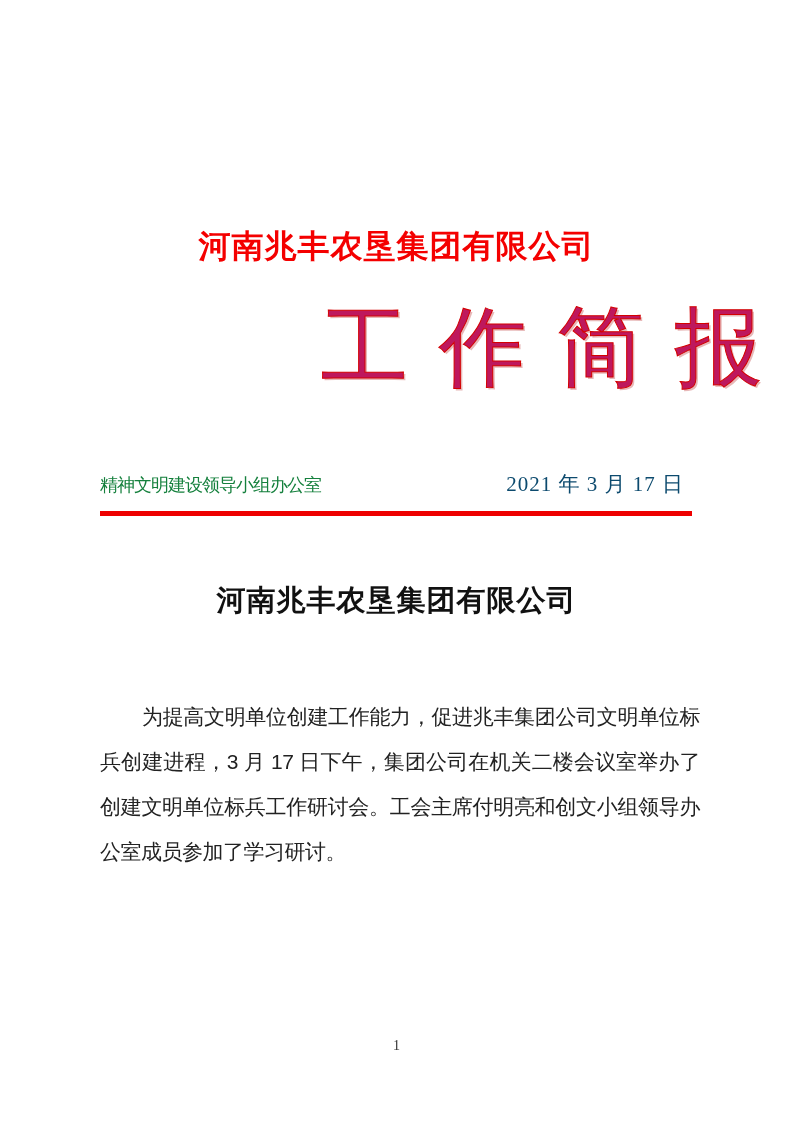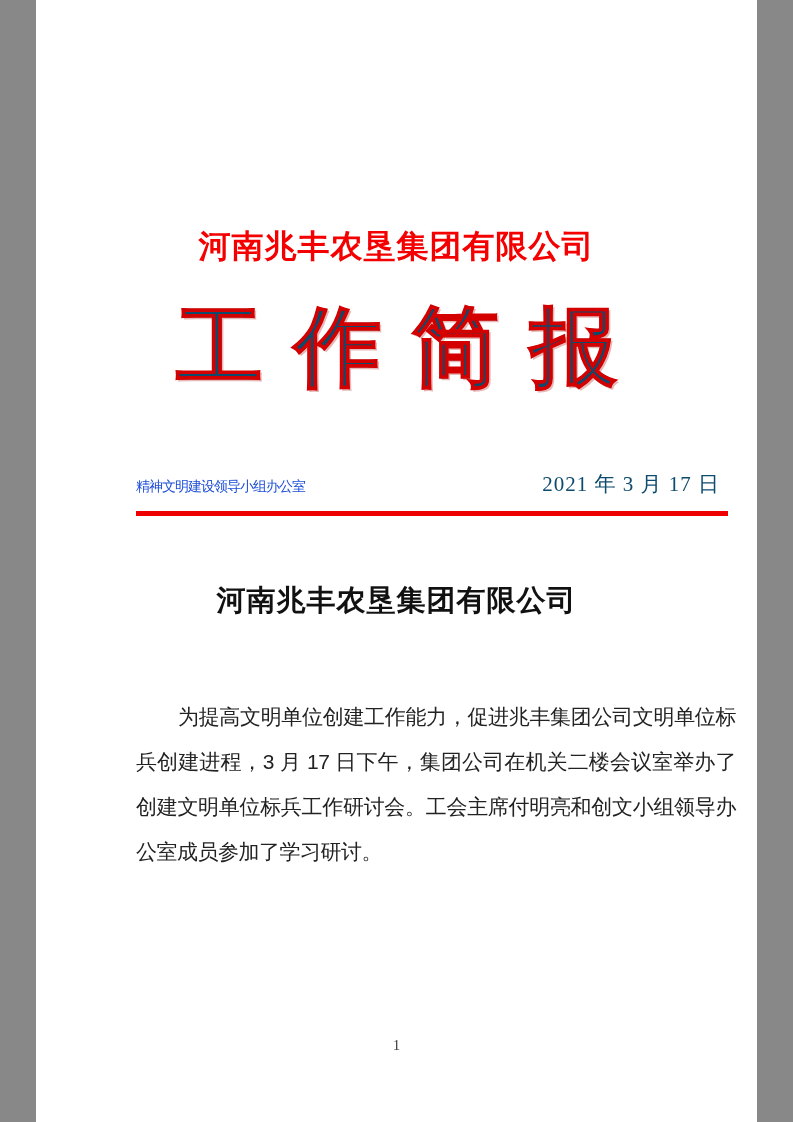--- a/index.html
+++ b/index.html
@@ -2,21 +2,21 @@
 <html><head>
 <meta charset="utf-8">
 <style>
   html, body {
     margin: 0;
     padding: 0;
     background: #888;
   }
   .page {
     position: relative;
-    width: 721px;
+    width: 793px;
     height: 1122px;
     margin: 0 auto;
     background: #ffffff;
     overflow: hidden;
     font-family: "Liberation Serif", serif;
     color: #1a1a1a;
   }
 
   
   .company-name {
@@ -33,47 +33,47 @@
     font-family: "Liberation Serif", serif;
   }
 
   
   .masthead-title {
     position: absolute;
     top: 298px;
     left: 0;
     width: 100%;
     margin: 0;
-    text-align: center;
+    text-align: right;
     font-size: 87px;
     line-height: 100px;
-    font-weight: bold;
+    font-weight: normal;
     letter-spacing: 31px;
     padding-left: 31px;
     box-sizing: border-box;
-    color: #0c4a6e;
+    color: #be185d;
     text-shadow: 2px 2px 0 rgba(170, 0, 0, 0.28);
     -webkit-text-stroke: 1px #d40000;
     font-family: "Liberation Serif", serif;
   }
 
   
   .issuer-row {
     position: absolute;
     top: 470px;
     left: 100px;
     width: 592px;
     display: flex;
     justify-content: space-between;
     align-items: baseline;
   }
   .issuer-office {
-    font-size: 14px;
+    font-size: 18px;
     letter-spacing: -1px;
-    color: #1d4ed8;
+    color: #15803d;
     font-family: Liberation Sans, sans-serif;
   }
   .issuer-date {
     font-size: 21px;
     letter-spacing: 1px;
     color: #0c4a6e;
     padding-right: 8px;
     font-family: "Liberation Serif", serif;
   }
 

